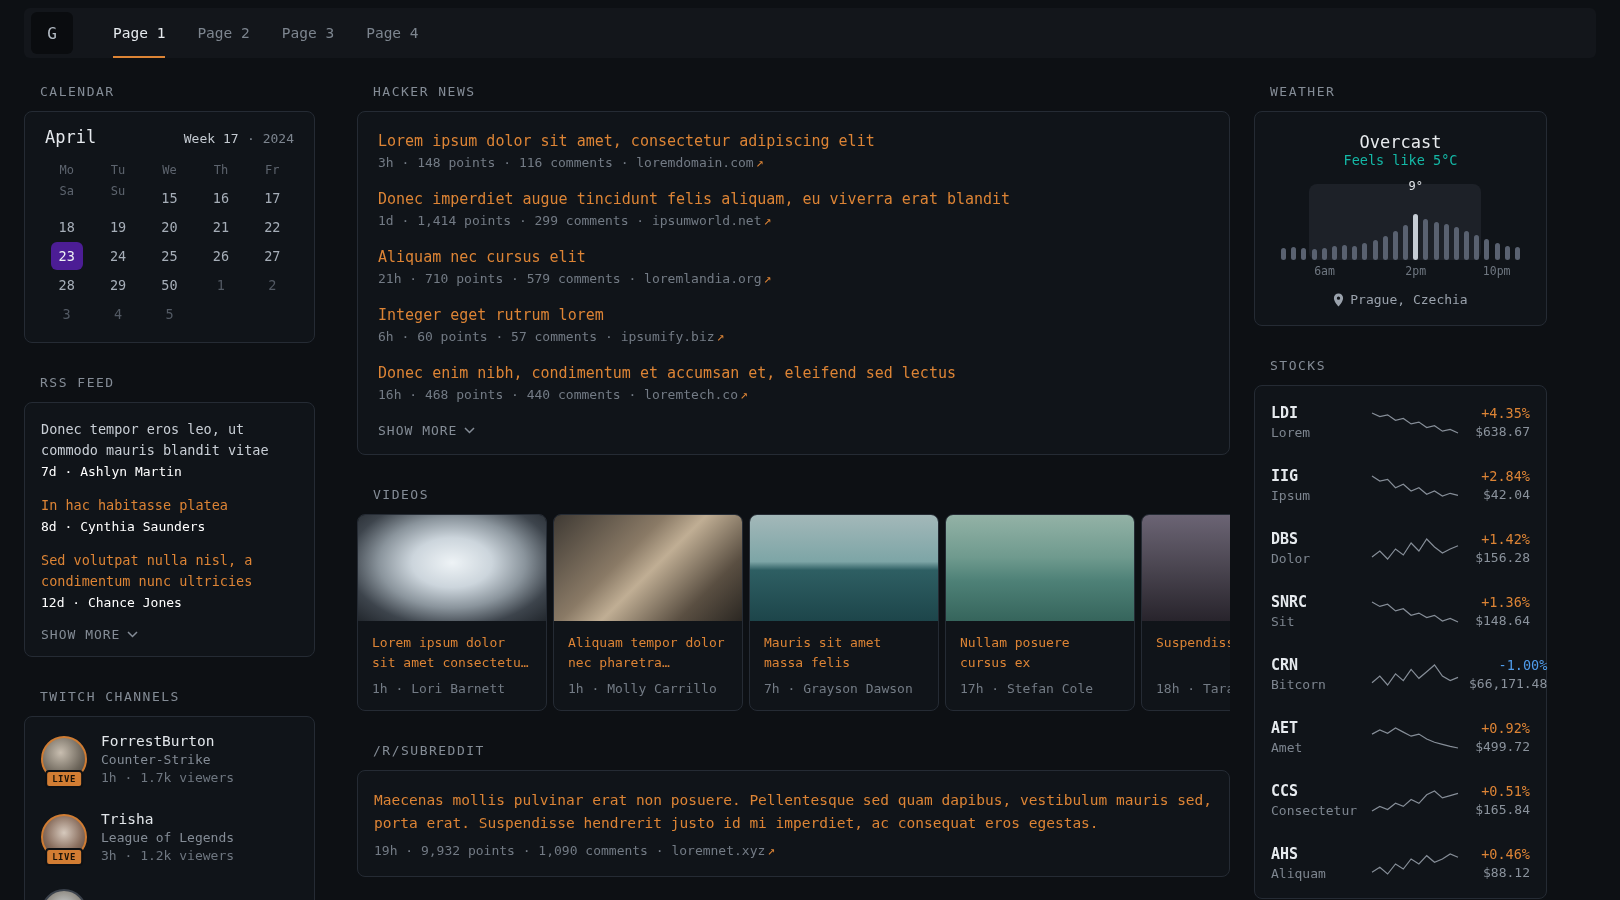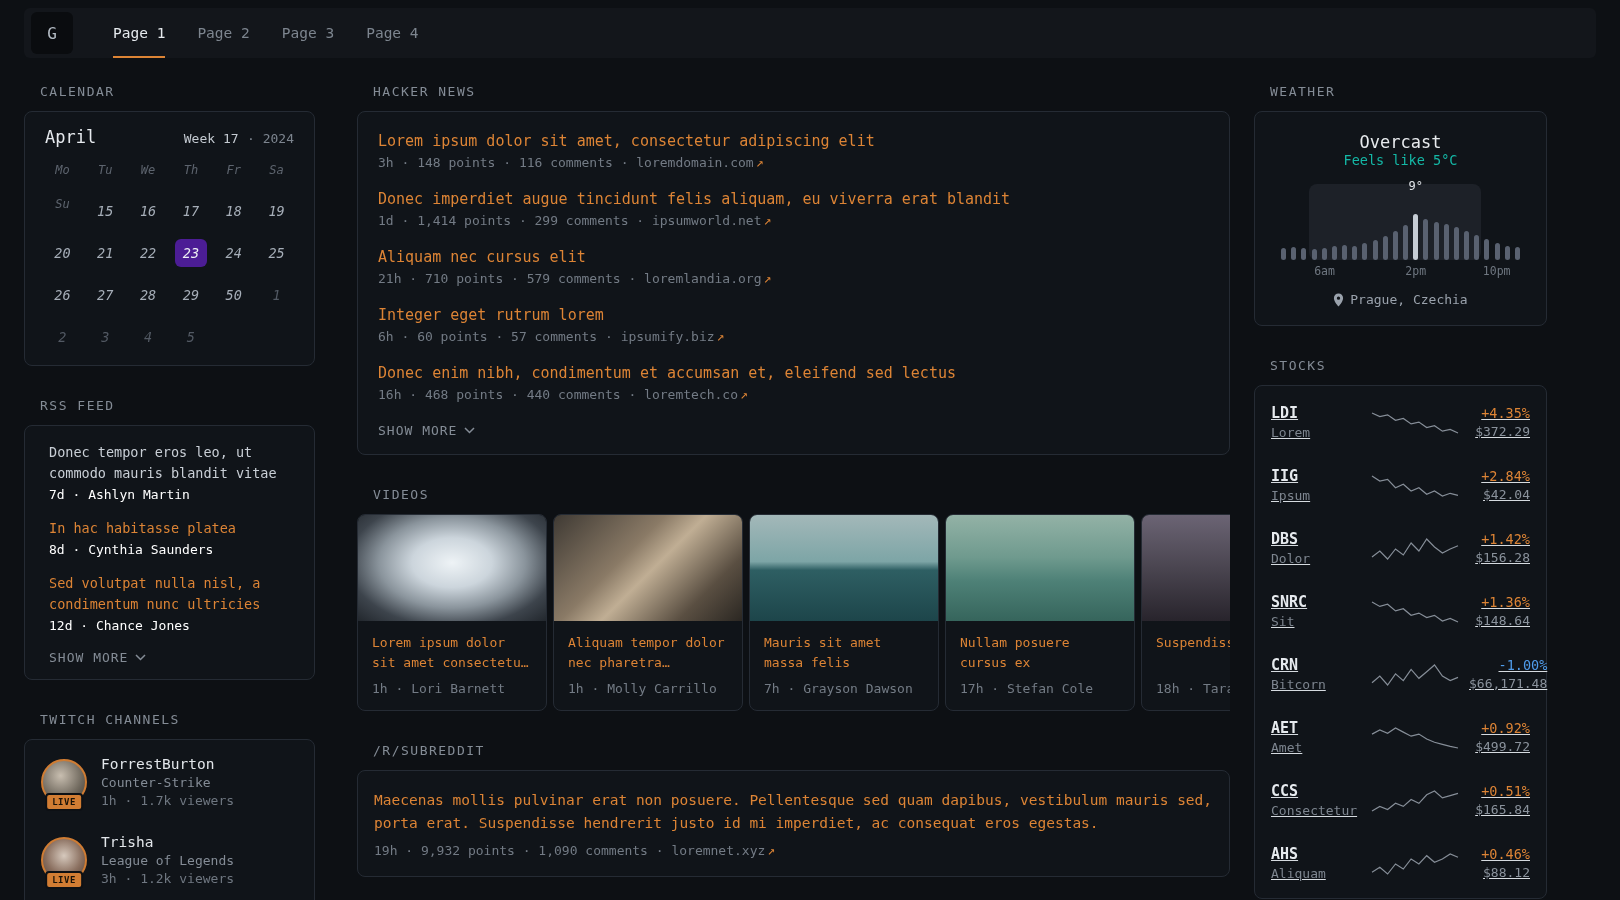--- a/index.html
+++ b/index.html
@@ -31,30 +31,30 @@
   .widget { margin-bottom:32px; }
   .widget-header { color:#848c96; font-size:13px; letter-spacing:1.5px; margin:0 0 12px 16px; }
   .card { background:#101419; border:1px solid #252b34; border-radius:8px; }
 
   
   .cal-card { padding:15px 16px 14px; }
   .cal-top { display:flex; justify-content:space-between; align-items:baseline; padding:0 4px; }
   .cal-month { font-size:17px; color:#e6eaee; }
   .cal-week { font-size:13px; color:#c4cad1; }
   .cal-year { font-size:13px; color:#7d858f; }
-  .cal-grid { display:grid; grid-template-columns:repeat(6,1fr); row-gap:14px; margin-top:16px;
-              text-align:center;font-style:italic; }
+  .cal-grid { display:grid; grid-template-columns:repeat(5,1fr); row-gap:1px; margin-top:16px;
+              text-align:center; }
   .cal-dow { color:#5d646e; font-size:12px; margin-bottom:6px; }
   .cal-day { font-size:13.5px; color:#a6aeb8; width:32px; margin:0 auto; padding:6px 0;
              border-radius:6px; }
   .cal-day.muted { color:#525963; }
   .cal-day.selected { background:#4c1d95; color:#eef1f4; }
 
   
-  .rss-card { padding:16px 24px 14px; }
+  .rss-card { padding:16px 16px 14px; }
   .rss-item { margin-bottom:16px; }
   .rss-title { display:block; color:#dd8435; font-size:13.5px; line-height:1.55; }
   .rss-item.read .rss-title { color:#c9cfd6; }
   .rss-meta { color:#ffffff; font-size:13px; margin-top:3px; }
   .show-more { display:inline-flex; align-items:center; gap:7px; color:#848c96;
                font-size:13px; letter-spacing:1px; cursor:pointer; }
   .chev { stroke:#848c96; }
 
   
   .tw-card { padding:16px; }
@@ -110,21 +110,21 @@
             display:flex; align-items:flex-end; justify-content:space-between; }
   .wbar { width:5px; border-radius:3px; background:#596170; }
   .wbar.peak { background:#c6cdd5; }
   .w-peak { position:absolute; top:-5px; transform:translateX(-50%); color:#e2e6ea; font-size:12px; }
   .wtime { position:absolute; bottom:0; transform:translateX(-50%); color:#6f7781; font-size:11.5px; }
   .w-loc { margin-top:14px; display:flex; align-items:center; justify-content:center; gap:6px;
            color:#9aa2ac; font-size:13px; }
 
   
   .stocks-card { padding:4px 16px; }
-  .stock-row { display:flex; align-items:center; height:63px; gap:8px; cursor:pointer;text-decoration:underline; }
+  .stock-row { display:flex; align-items:center; height:63px; gap:8px; cursor:pointer; }
   .stock-id { width:90px; flex:none; }
   .stock-sym { color:#e6eaee; font-size:15px; font-weight:bold; }
   .stock-name { color:#7d858f; font-size:13px; margin-top:3px; }
   .spark { flex:none; }
   .spark polyline { stroke:#868e98; }
   .stock-right { flex:1; text-align:right; }
   .stock-change { font-size:13.5px; }
   .stock-change.up { color:#dd8435; }
   .stock-change.down { color:#4f9bea; }
   .stock-price { color:#8a929c; font-size:13px; margin-top:3px; }
@@ -401,21 +401,21 @@
         <div class="stock-row">
           <div class="stock-id">
             <div class="stock-sym">LDI</div>
             <div class="stock-name">Lorem</div>
           </div>
           <svg class="spark" width="92" height="28" viewBox="0 0 90 28">
               <polyline fill="none" stroke-width="1.2" points="2.0,5.0 9.8,8.6 17.6,6.8 25.5,12.3 33.3,10.5 41.1,15.9 48.9,14.1 56.7,19.5 64.5,17.7 72.4,23.2 80.2,21.4 88.0,25.0"></polyline>
             </svg>
           <div class="stock-right">
             <div class="stock-change up">+4.35%</div>
-            <div class="stock-price">$372.29</div>
+            <div class="stock-price">$638.67</div>
           </div>
         </div>
 
         <div class="stock-row">
           <div class="stock-id">
             <div class="stock-sym">IIG</div>
             <div class="stock-name">Ipsum</div>
           </div>
           <svg class="spark" width="92" height="28" viewBox="0 0 90 28">
               <polyline fill="none" stroke-width="1.2" points="2.0,5.0 9.8,10.0 17.6,8.3 25.5,16.7 33.3,13.3 41.1,20.0 48.9,16.7 56.7,23.3 64.5,20.0 72.4,25.0 80.2,22.3 88.0,24.3"></polyline>

